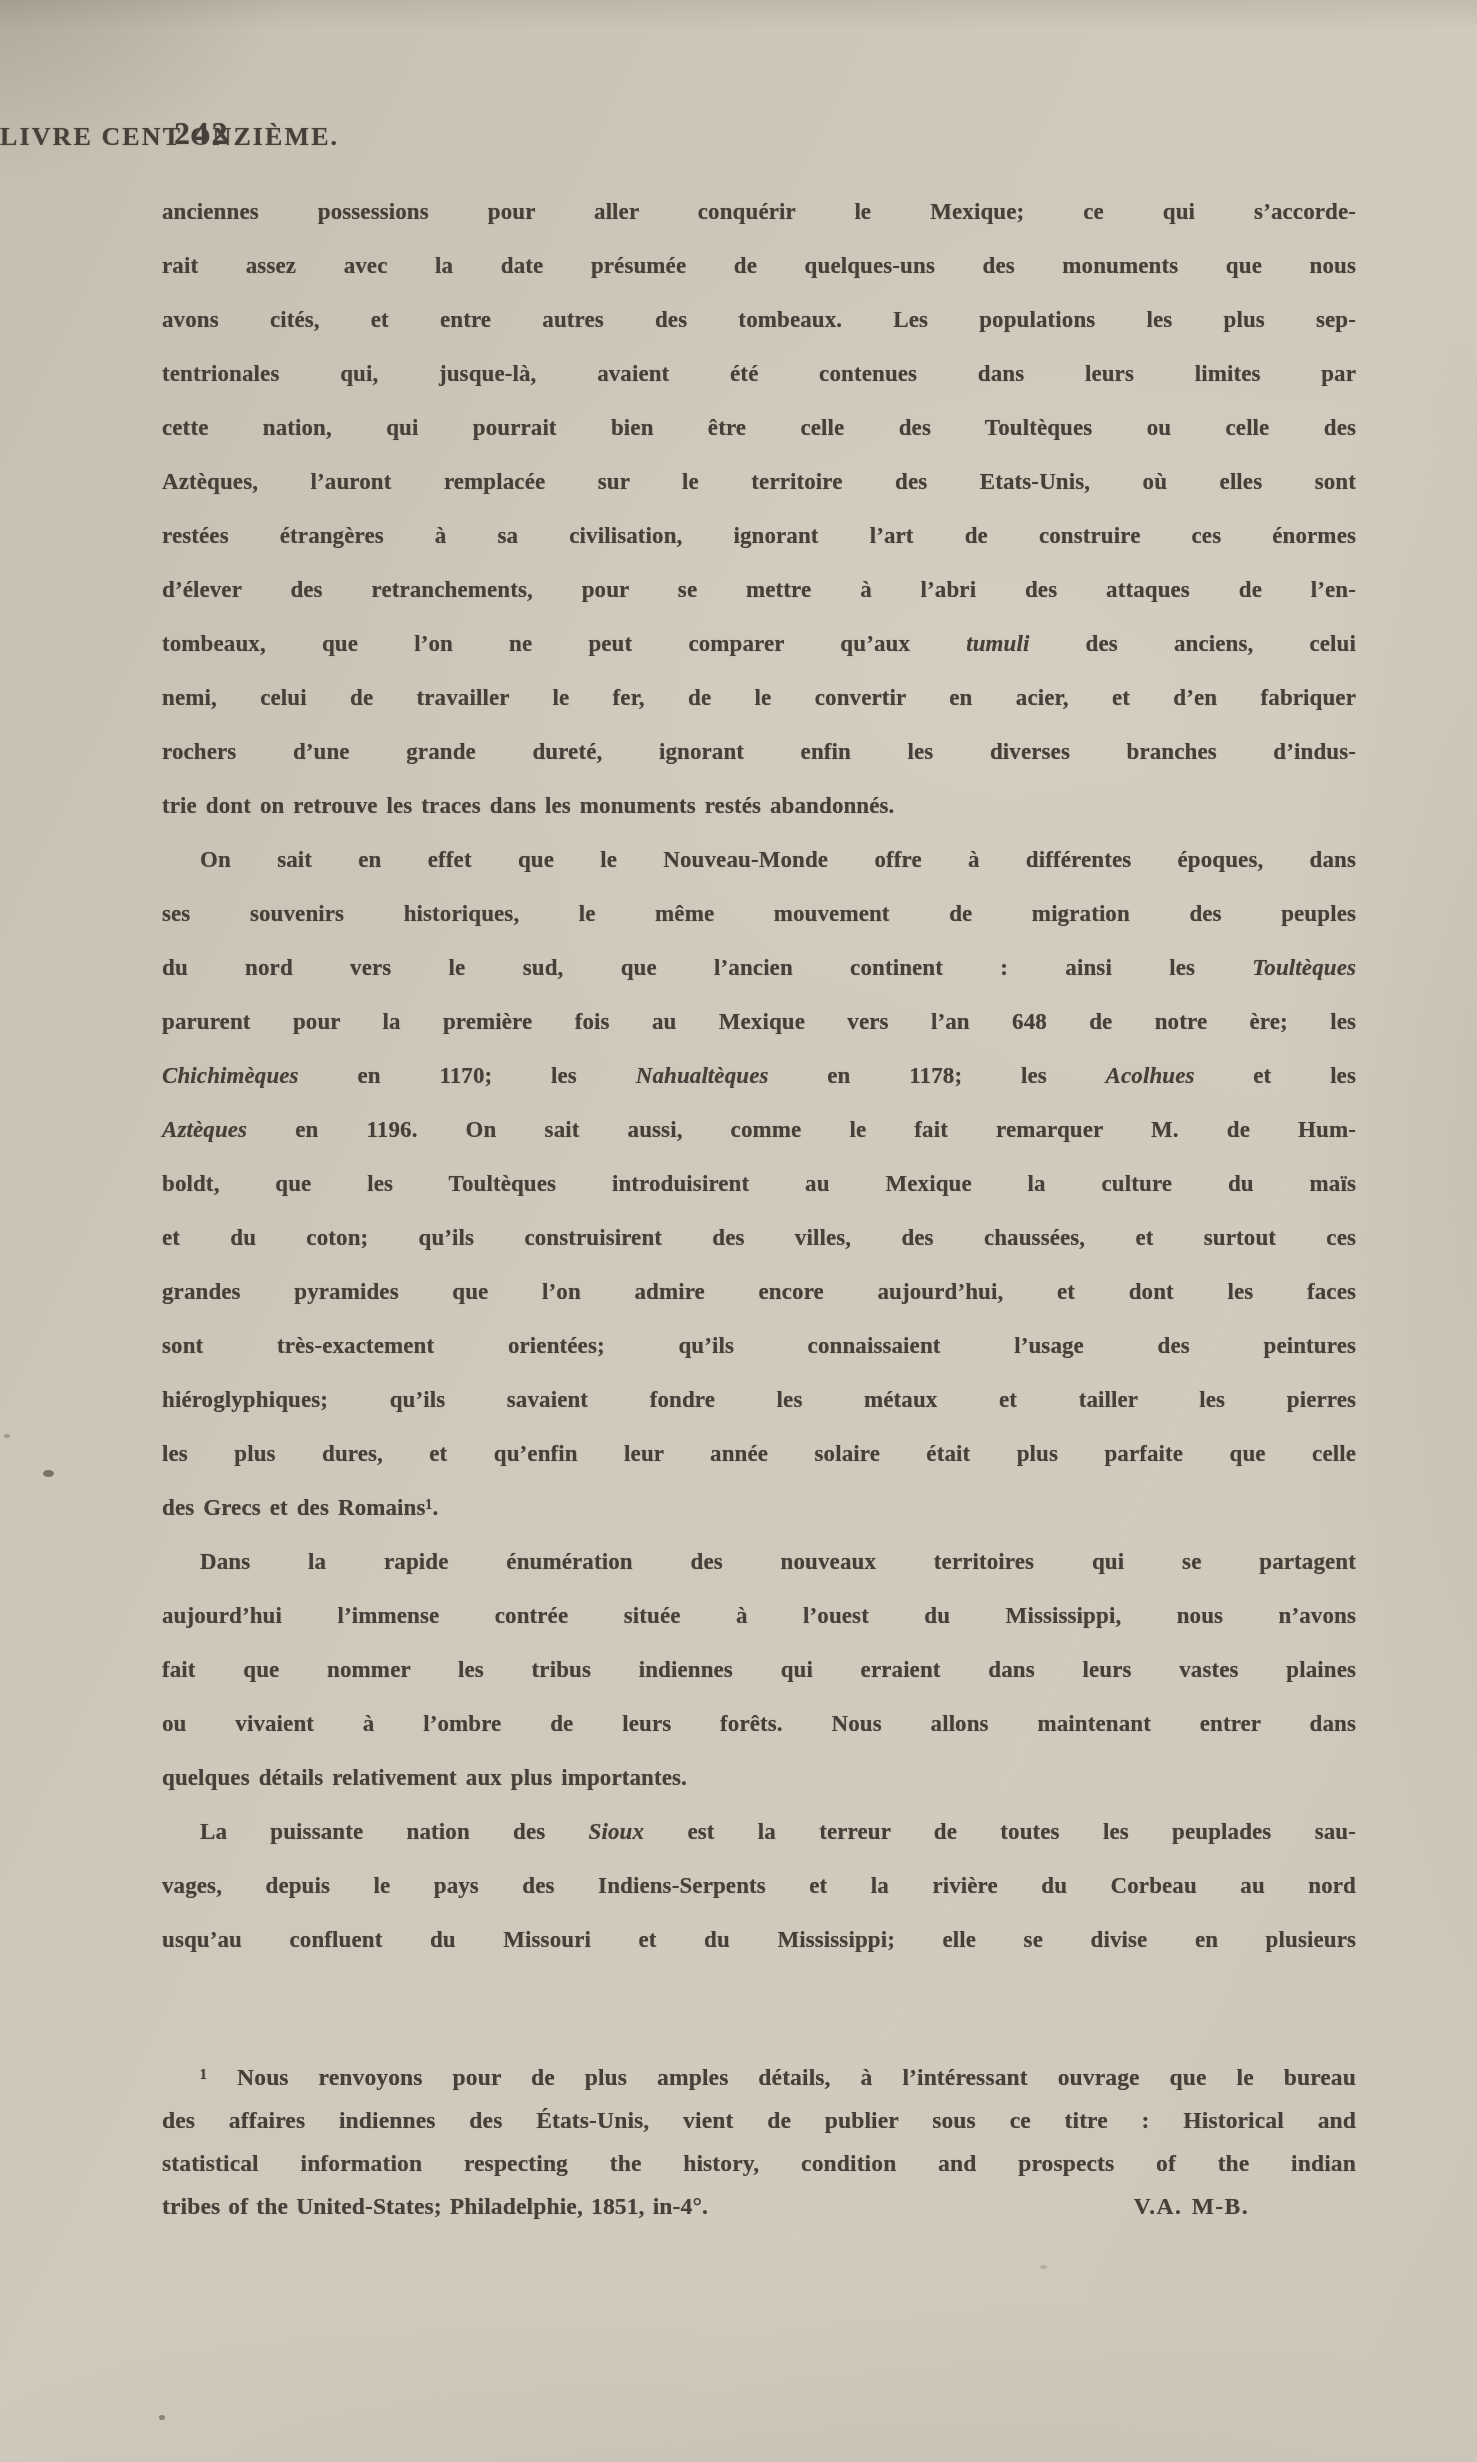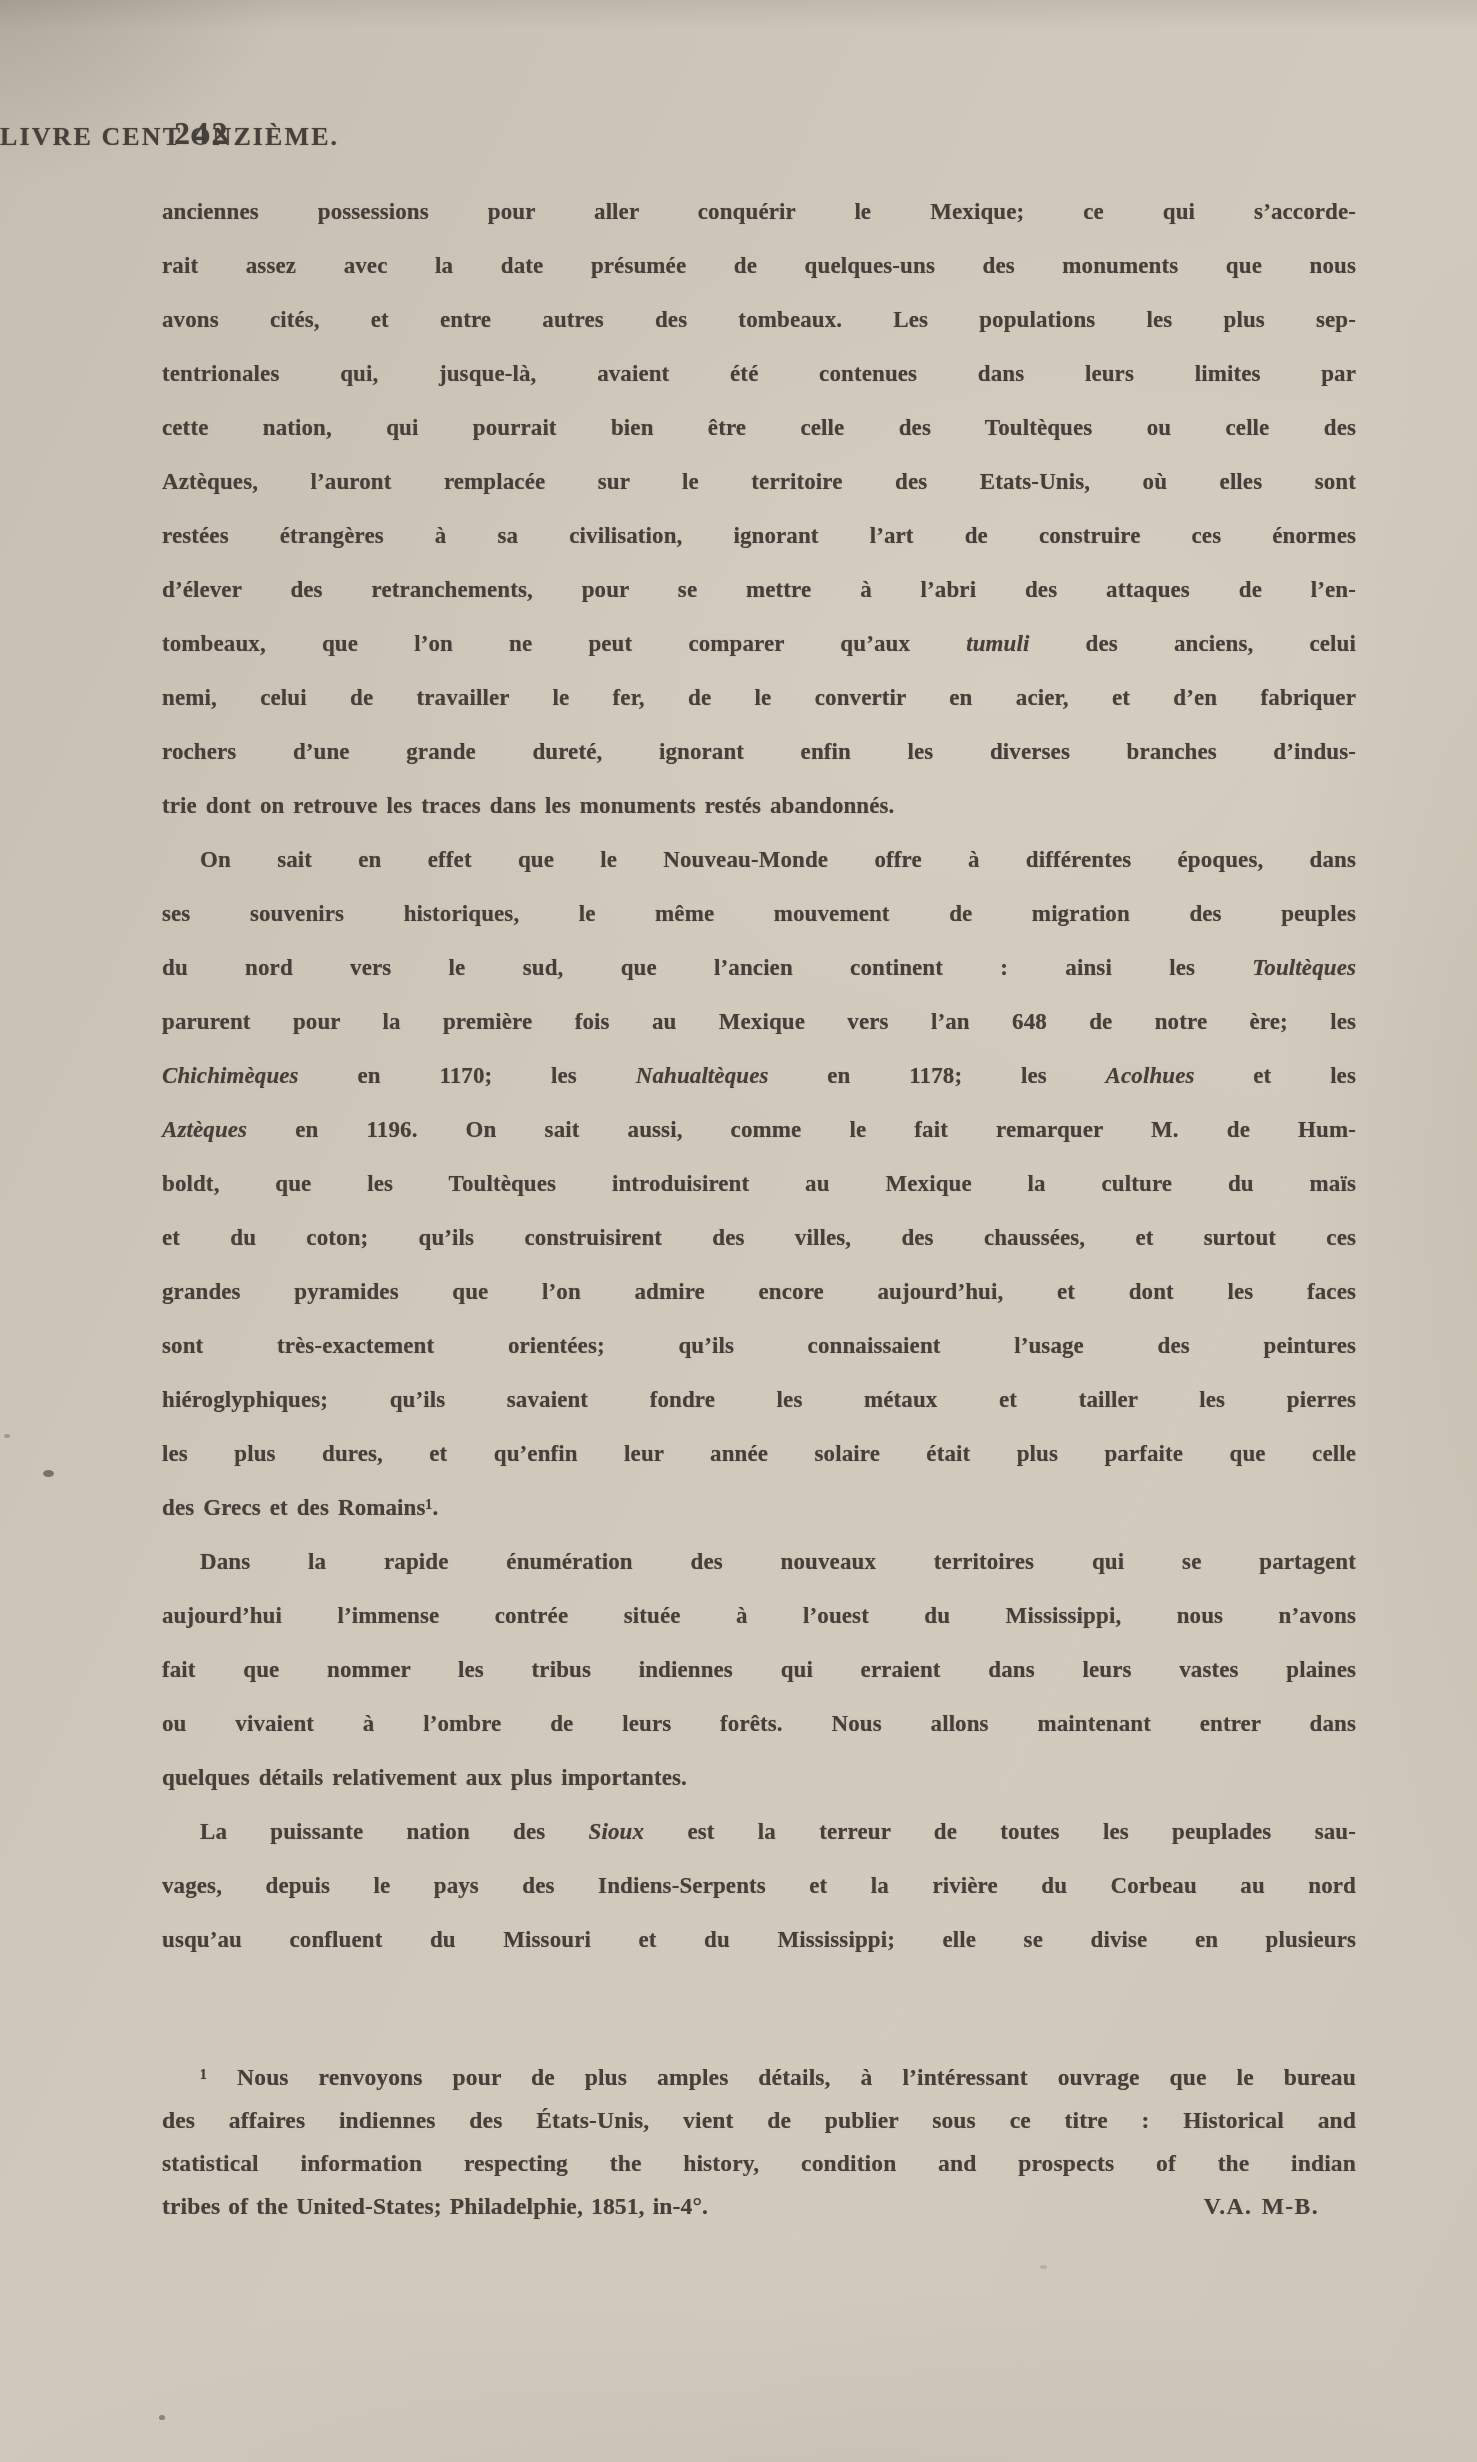--- a/index.html
+++ b/index.html
@@ -41,21 +41,21 @@
   .line{text-align:justify;text-align-last:justify;word-spacing:3.1px;letter-spacing:0.1px;}
   .line.para-end{text-align-last:left;}
   .line.indent{text-indent:38px;}
   .foot{
     position:absolute;left:162px;top:2056px;width:1194px;
     font-size:23.6px;line-height:43px;
     text-shadow:0 0 0.8px rgba(70,63,54,.45);
   }
   .foot .line{word-spacing:2.1px;}
   .fn-last{display:flex;justify-content:space-between;align-items:flex-end;}
-  .fn-sig{margin-right:37px;letter-spacing:1.4px;white-space:nowrap;}
+  .fn-sig{margin-right:107px;letter-spacing:1.4px;white-space:nowrap;}
   em{font-style:italic;}
   .speck{position:absolute;background:#5f584b;border-radius:50%;filter:blur(0.7px);}
 </style>
 </head>
 <body>
 
 <div class="paper">
 
   <div class="pagenum">242</div>
 

